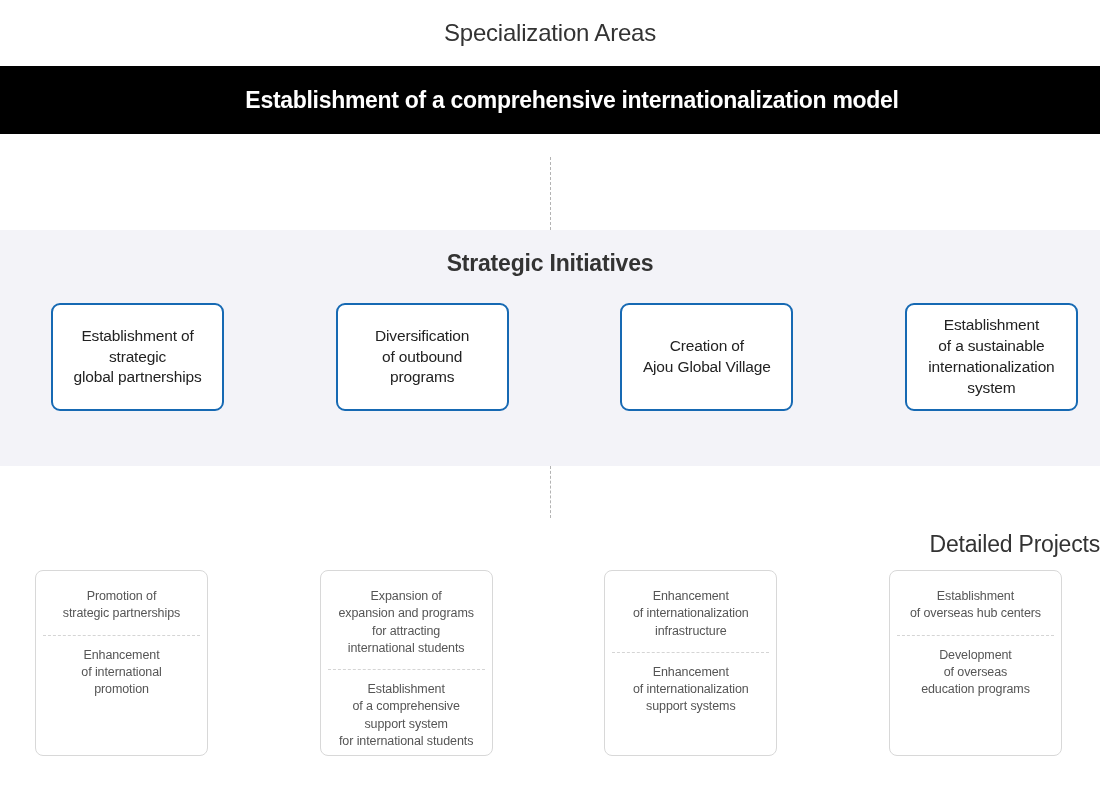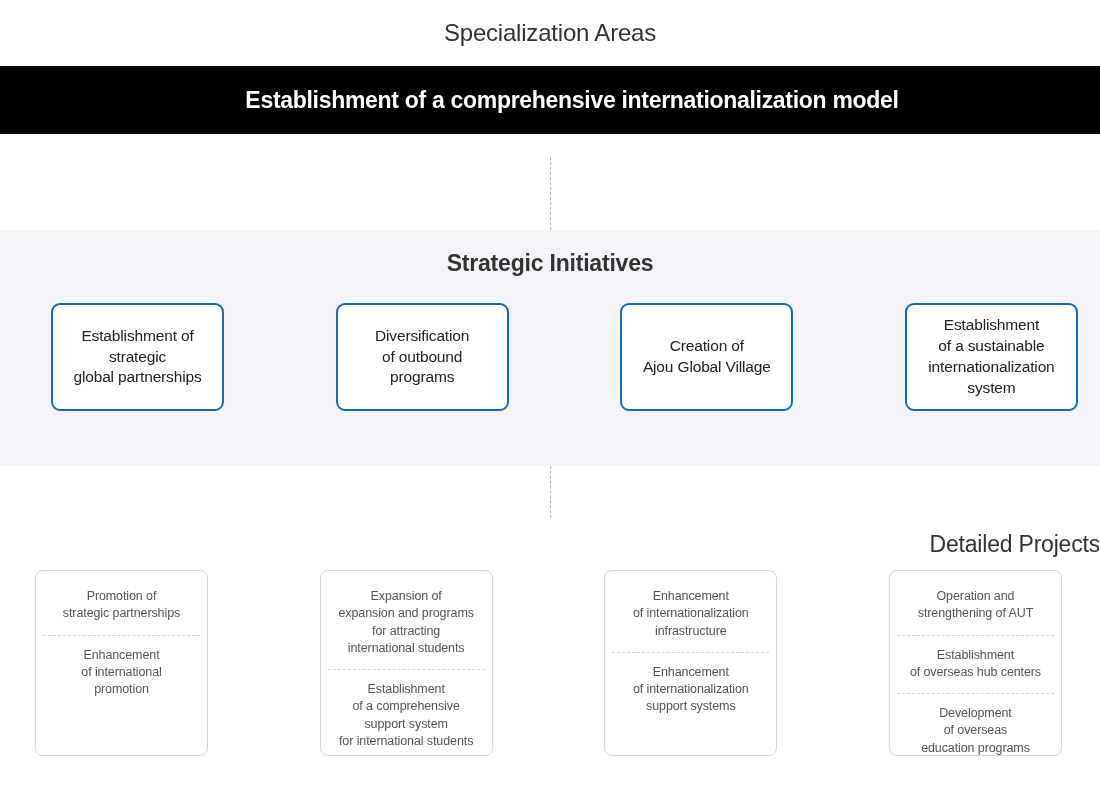--- a/index.html
+++ b/index.html
@@ -233,22 +233,20 @@
   <div class="detail-box">
     <div class="detail-item">Enhancement
 of internationalization
 infrastructure</div>
     <div class="detail-item">Enhancement
 of internationalization
 support systems</div>
   </div>
 
   <div class="detail-box">
-    <div class="detail-item">Operation and
-strengthening of AUT</div>
     <div class="detail-item">Establishment
 of overseas hub centers</div>
     <div class="detail-item">Development
 of overseas
 education programs</div>
   </div>
 
 </div>
 
 </body></html>

